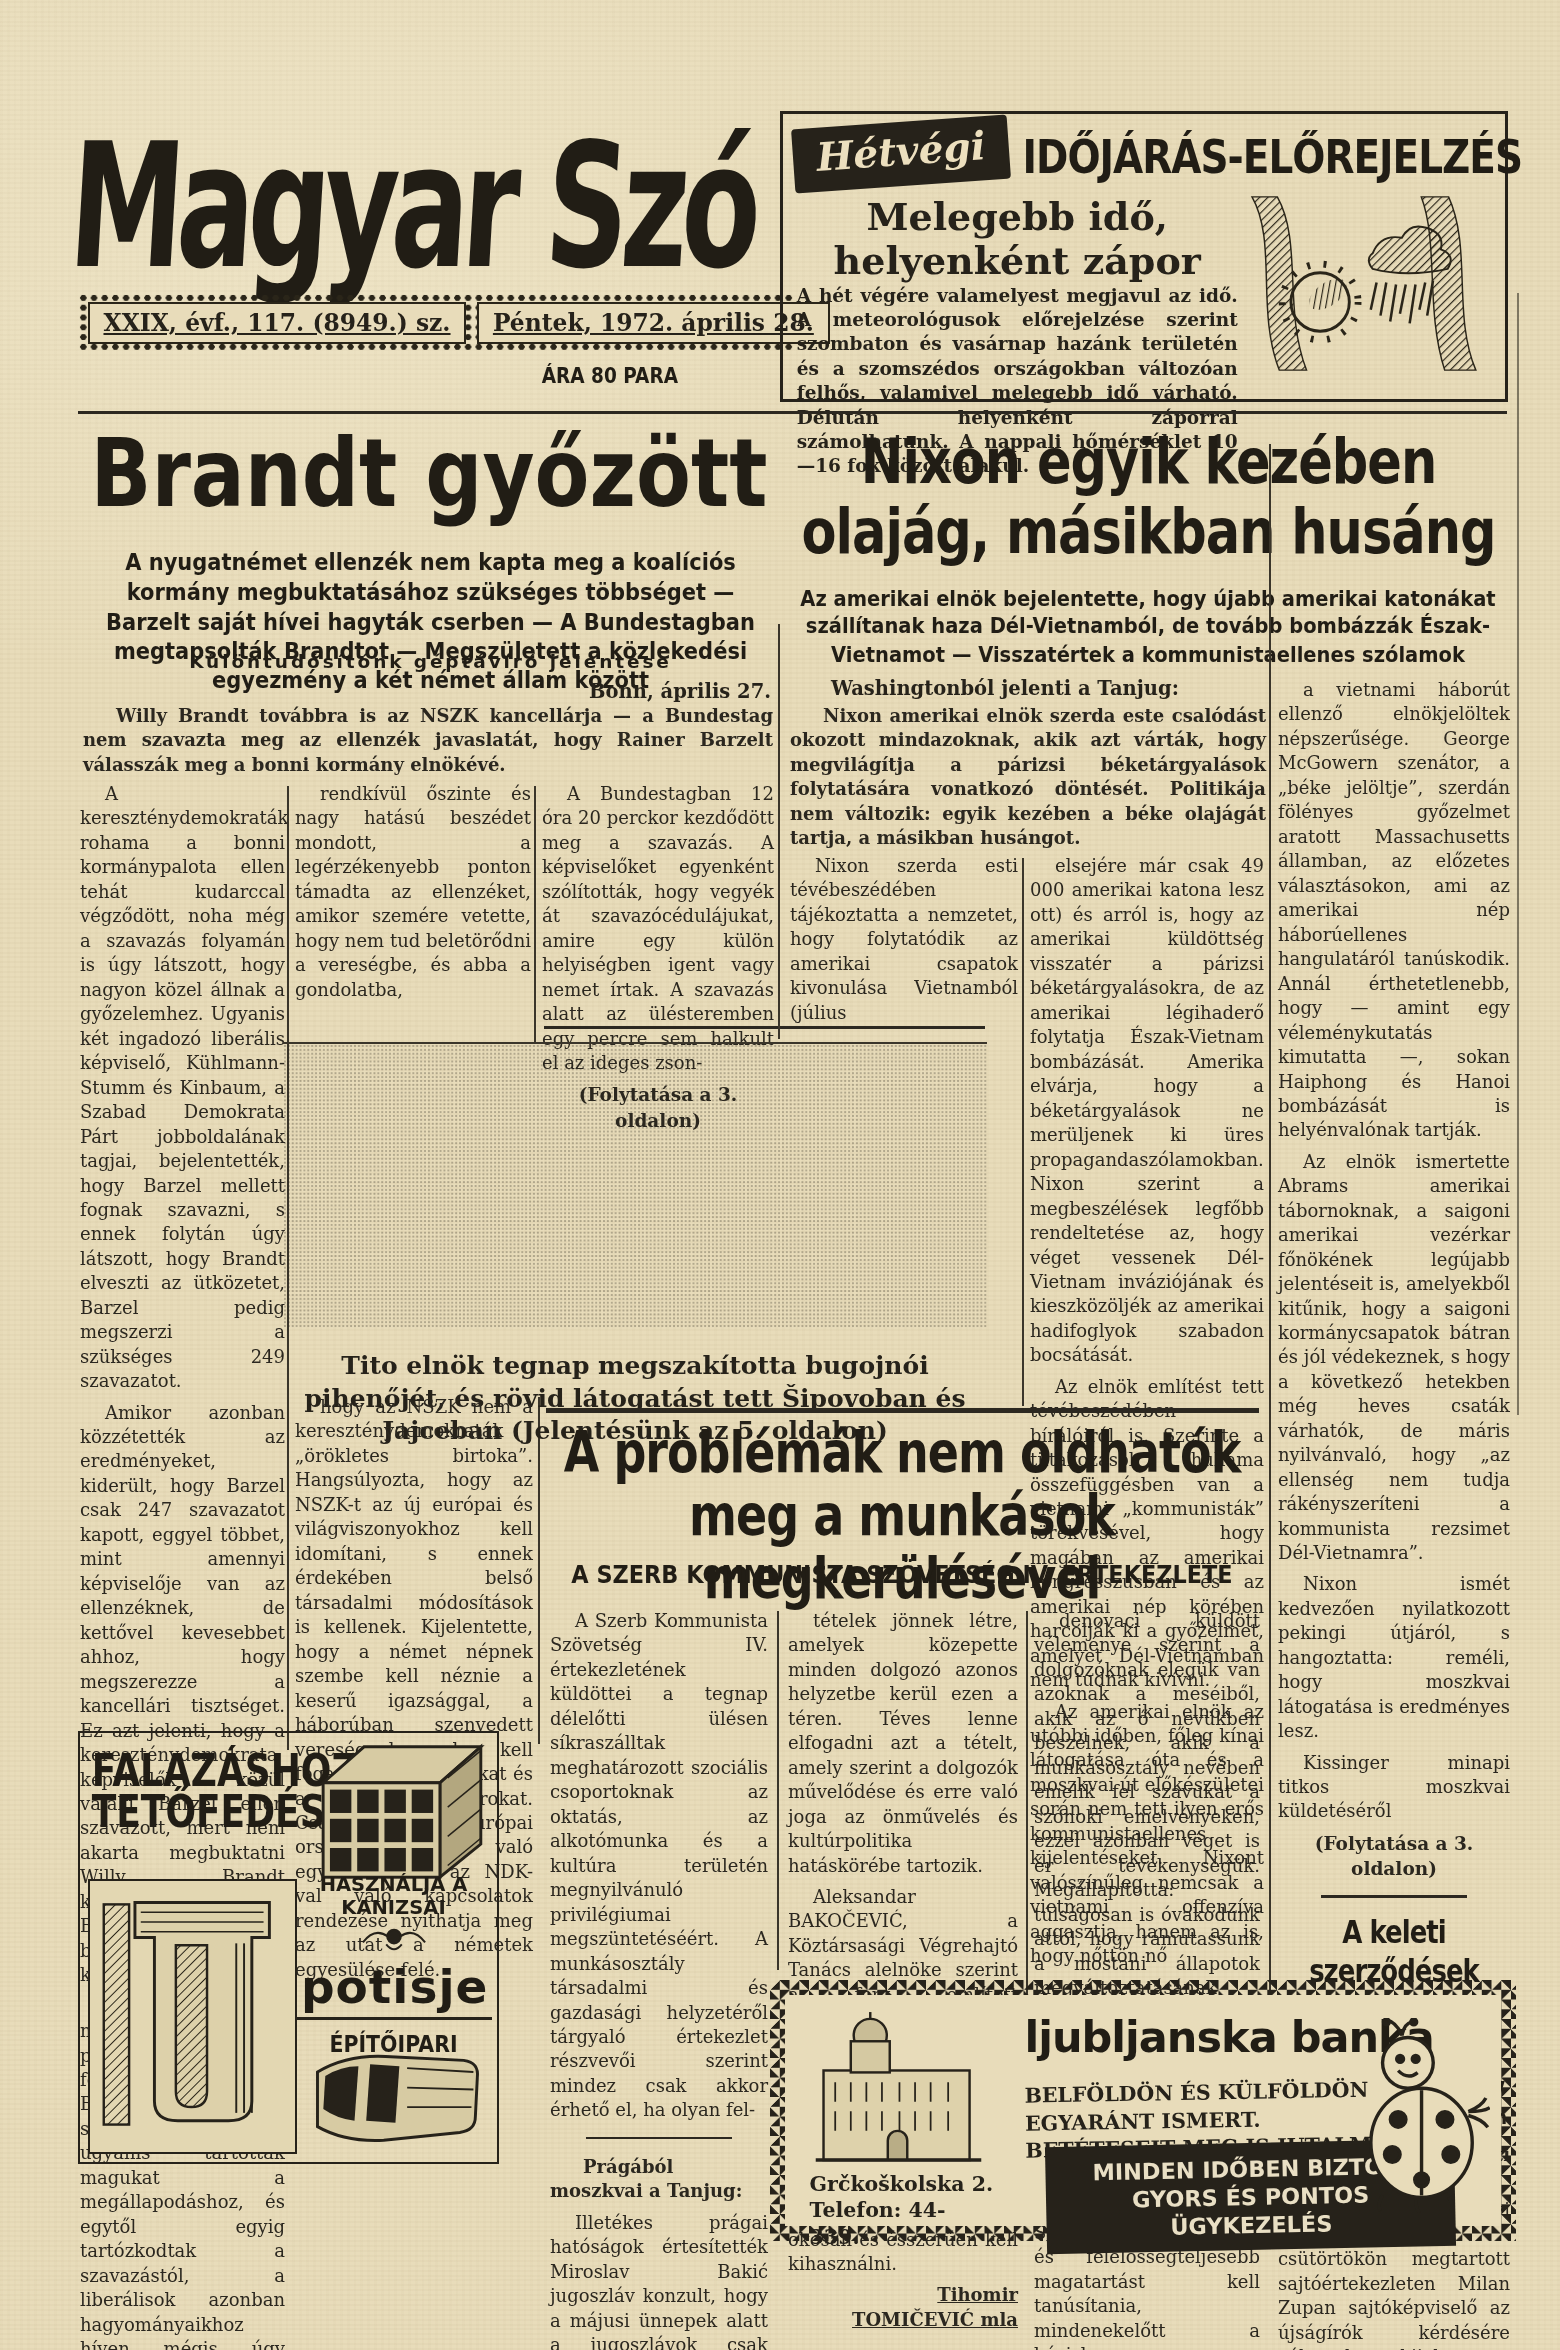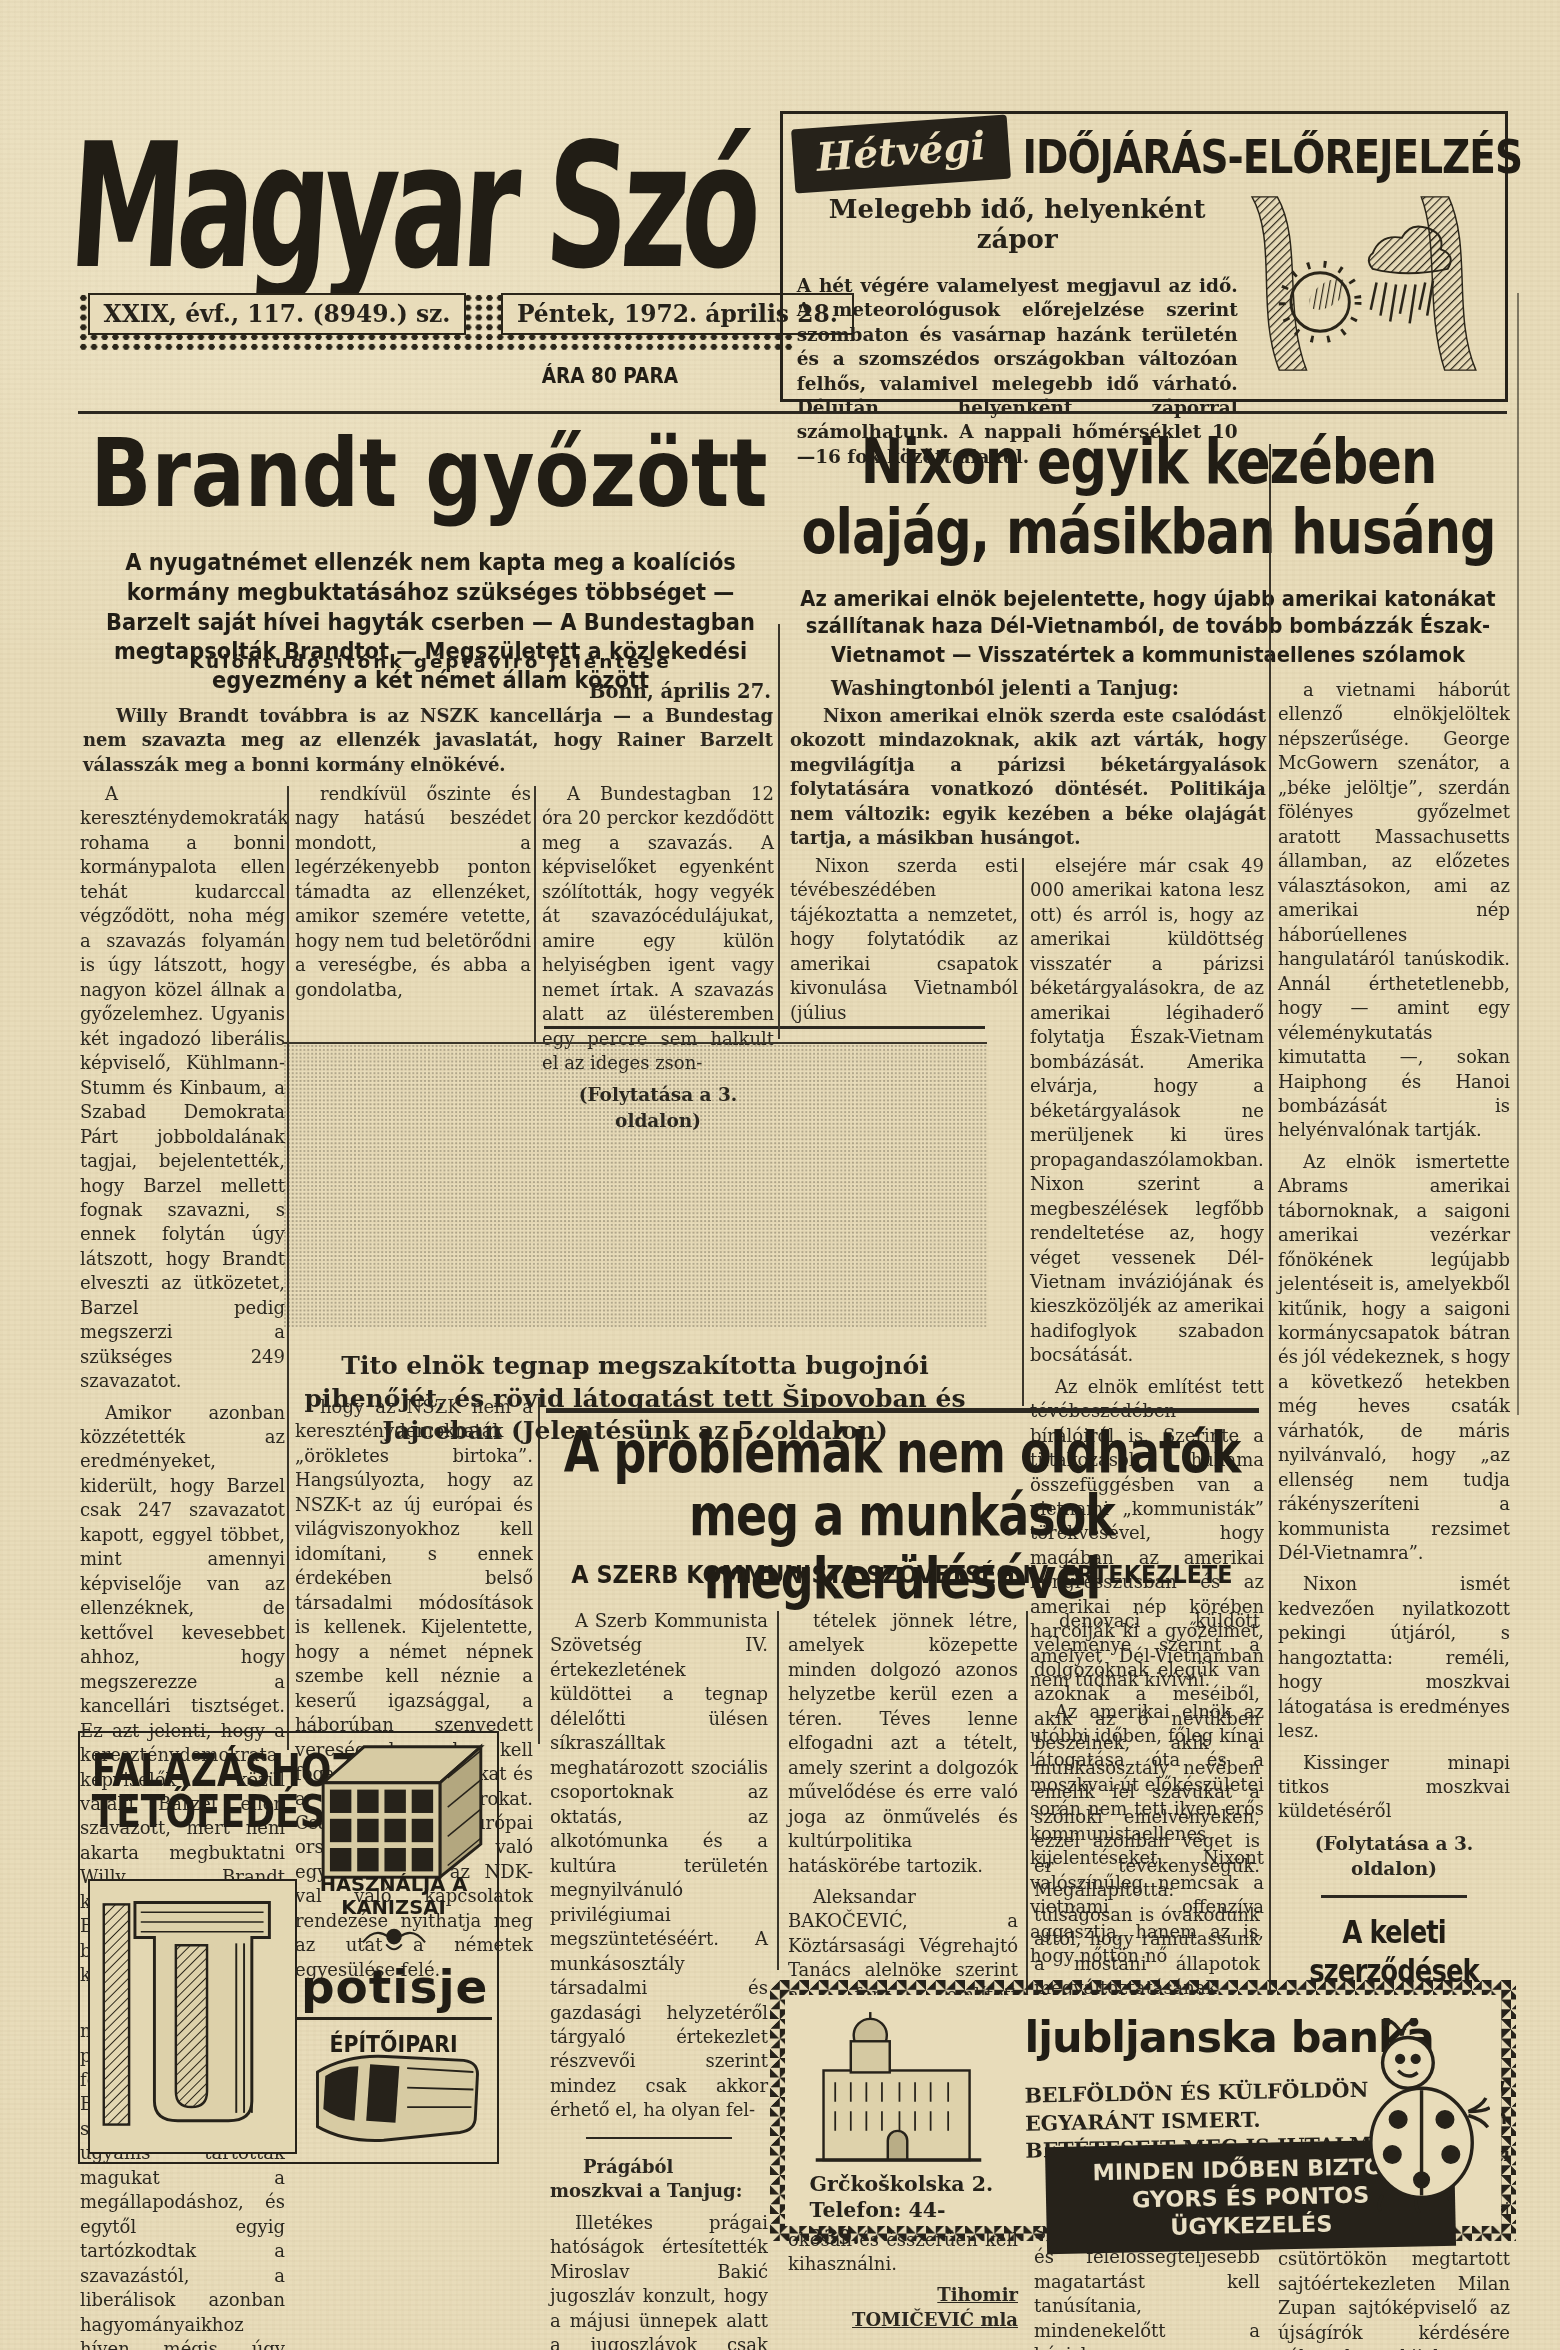--- a/index.html
+++ b/index.html
@@ -17,21 +17,21 @@
   .col{position:absolute; text-align:justify; font-size:18px; line-height:1.36; color:#2b271f;}
   .col p{margin:0 0 6.8px; text-indent:25px;}
   .col p.np{text-indent:0;}
   .bold-first p:first-child{font-weight:bold; text-indent:33px;}
   .lead p{font-weight:bold; text-indent:33px;}
   .contline{font-weight:bold; text-indent:0 !important; text-align:center; font-size:18.5px;}
   .byline{font-weight:bold; text-indent:0; text-align:right; margin-top:7.8px;text-decoration:underline;}
   .vr{position:absolute; width:2px; background:#3a352a;}
   .hr{position:absolute; background:#2c2820;}
   .dotband{background-image:radial-gradient(circle, #2a2519 40%, transparent 46%);
-    background-size:10.7px 9.8px; display:flex; align-items:flex-start; gap:35px; padding:0 9.8px;}
+    background-size:10.7px 9.8px; display:flex; align-items:center; gap:11px; padding:0 9.8px;text-decoration:underline;}
   .bandbox{background:#e8dcba; border:2px solid #2a2519; padding:4.9px 13.7px; font-weight:bold;
     font-size:23.4px; white-space:nowrap;}
   .weatherbox{border:3.9px solid #26221a;}
   .wb-banner{display:flex; align-items:center; gap:13.7px; padding:7.8px 9.8px 2px 9.8px;}
   .script-blob{display:inline-block; background:#26221a; color:#ecdfbe; font-style:italic;
     font-weight:bold; font-size:39px; padding:5.9px 23.4px 11.7px; transform:rotate(-4deg);
     font-family:"DejaVu Serif", serif; border-radius:3.9px;}
   .photo{background:
       radial-gradient(88px 117px at 12% 78%, #464134 0 40%, transparent 65%),
       radial-gradient(68px 93px at 28% 82%, #524c3d 0 40%, transparent 65%),
@@ -72,21 +72,21 @@
   </div>
   <div class="abs hl" style="left:488px;top:365px;width:190px;font-size:18.5px;text-align:right;transform:scaleY(1.1);">ÁRA 80 PARA</div>
 
   <div class="abs weatherbox" style="left:780px;top:111px;width:722px;height:285px;">
     <div class="wb-banner">
       <span class="script-blob">Hétvégi</span>
       <span class="hl cond" style="font-size:39px;transform:scaleY(1.18);letter-spacing:-1px;white-space:nowrap;">IDŐJÁRÁS-ELŐREJELZÉS</span>
     </div>
     <div style="display:flex;padding:5.9px 9.8px 0 13.7px;">
       <div style="width:441px;">
-        <div class="center" style="font-size:26px;font-weight:bold;line-height:1.15;margin:2px 0 19px;">Melegebb idő, helyenként zápor</div>
+        <div class="center" style="font-size:38px;font-weight:bold;line-height:1.15;margin:2px 0 1px;">Melegebb idő, helyenként zápor</div>
         <div style="font-size:18.5px;font-weight:bold;line-height:1.32;text-align:justify;">A hét végére valamelyest megjavul az idő. A meteorológusok előrejelzése szerint szombaton és vasárnap hazánk területén és a szomszédos országokban változóan felhős, valamivel melegebb idő várható. Délután helyenként záporral számolhatunk. A nappali hőmérséklet 10—16 fok között alakul.</div>
       </div>
       <div style="flex:1;position:relative;">
         <svg width="246" height="181" viewBox="0 0 252 186">
           <defs>
             <pattern id="hat" width="6" height="6" patternUnits="userSpaceOnUse" patternTransform="rotate(45)">
               <line x1="0" y1="0" x2="0" y2="6" stroke="#2a2519" stroke-width="2.4"></line>
             </pattern>
           </defs>
           <path d="M14,4 C40,50 18,120 42,182 L70,182 C46,120 66,50 40,4 Z" fill="url(#hat)" stroke="#2a2519" stroke-width="1.5"></path>

